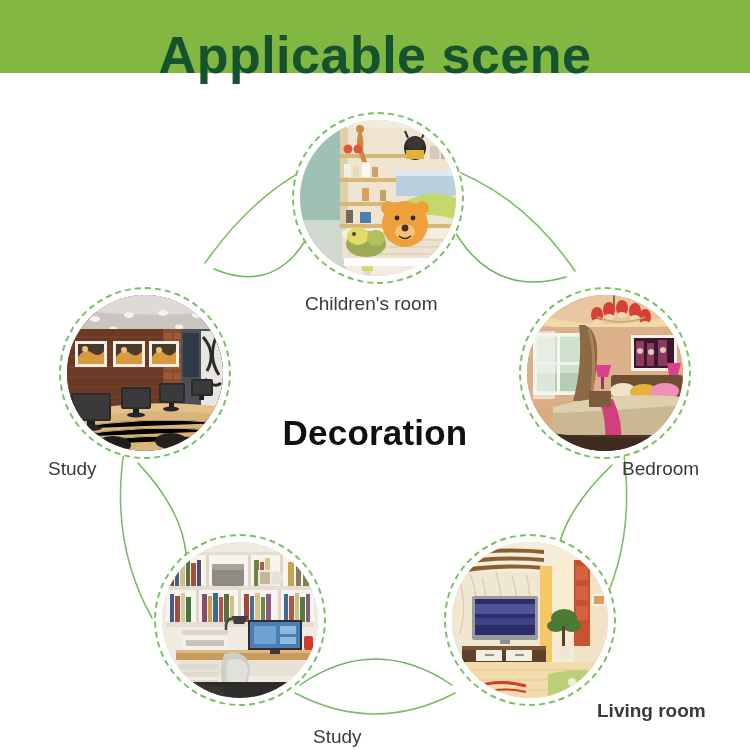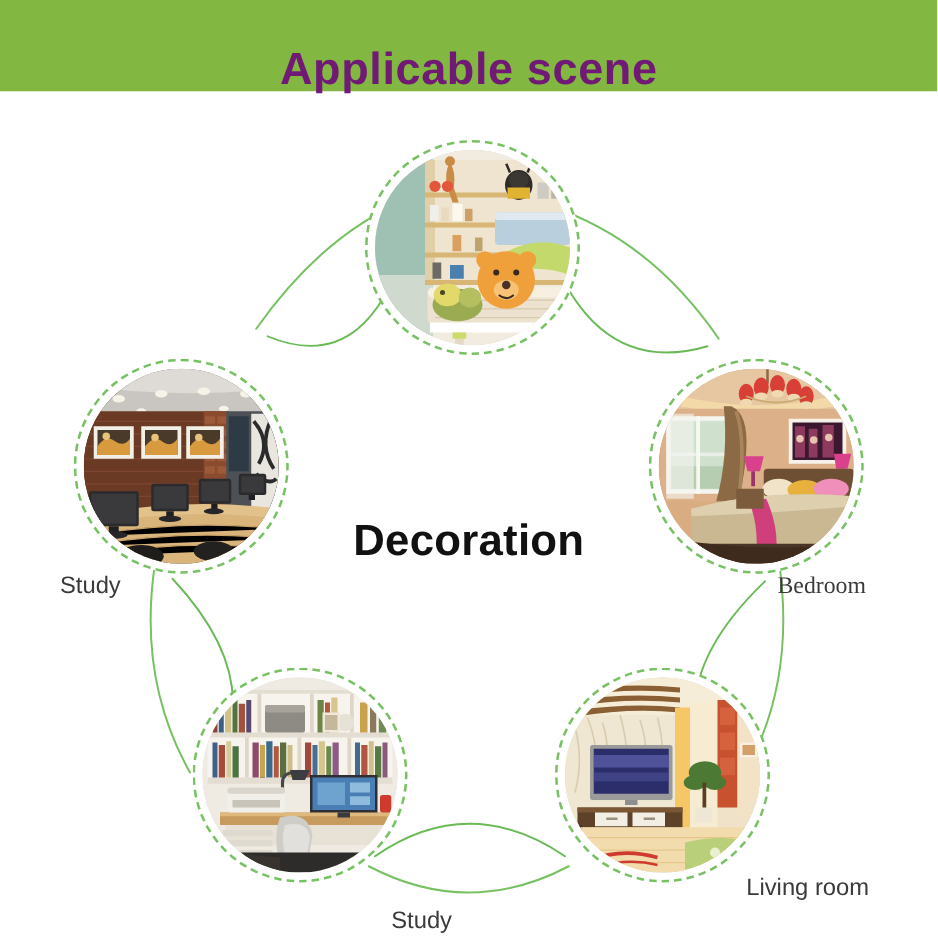--- a/index.html
+++ b/index.html
@@ -29,24 +29,24 @@
     top: 0;
     width: 750px;
     height: 73px;
     background: #82b741;
     display: flex;
     align-items: center;
     justify-content: center;
     box-sizing: border-box;
   }
   .banner-title {
-    color: #701a75;
+    color: #14532d;
     font-family: "Liberation Sans", sans-serif;
     font-weight: bold;
-    font-size: 36px;
+    font-size: 52px;
     letter-spacing: 0.5px;
     line-height: 1;
     text-align: center;
     user-select: none;
     margin-top: 37px;
   }
 
   
   .stage {
     position: absolute;
@@ -117,22 +117,22 @@
   }
 
   
   #node-children { left: 292px; top: 39px; }
   #node-bedroom  { left: 519px; top: 214px; }
   #node-living   { left: 444px; top: 461px; }
   #node-study    { left: 154px; top: 461px; }
   #node-office   { left: 59px;  top: 214px; }
 
   #label-children { left: 305px; top: 220px; }
-  #label-bedroom  { left: 622px; top: 385px; font-family: Liberation Serif, serif; }
-  #label-living   { left: 597px; top: 627px; }
+  #label-bedroom  { left: 622px; top: 385px; }
+  #label-living   { left: 597px; top: 627px; font-weight: bold; }
   #label-study    { left: 313px; top: 627px; margin-top: 26px; }
   #label-office   { left: 48px;  top: 385px; }
 </style>
 </head>
 <body>
 
 <div id="page">
 
   <div class="banner">
     <div class="banner-title">Applicable scene</div>
@@ -232,20 +232,21 @@
           <circle cx="113" cy="98" r="2.4" fill="#3a2a1e"></circle>
           <path d="M99 116 q6 5 12 0" stroke="#3a2a1e" stroke-width="1.6" fill="none"></path>
 
           <ellipse cx="66" cy="124" rx="20" ry="13" fill="#9aab52"></ellipse>
           <ellipse cx="58" cy="116" rx="11" ry="9" fill="#e3d96a"></ellipse>
           <ellipse cx="76" cy="118" rx="9" ry="8" fill="#b6bf60"></ellipse>
           <circle cx="54" cy="114" r="2" fill="#4a4325"></circle>
         </svg>
       </div>
     </div>
+    <div class="node-label" id="label-children">Children's room</div>
 
     <div class="node" id="node-bedroom">
       <div class="node-circle"></div>
       <div class="photo">
         <svg viewBox="0 0 156 156" preserveAspectRatio="xMidYMid slice" aria-hidden="true">
           <rect x="0" y="0" width="156" height="156" fill="#d9ac82"></rect>
 
           <path d="M0 0 h156 v34 q-78 14 -156 0z" fill="#e7c6a2"></path>
           <path d="M18 22 q60 14 122 0 l0 8 q-62 14 -122 0z" fill="#f3d9a8"></path>
 

